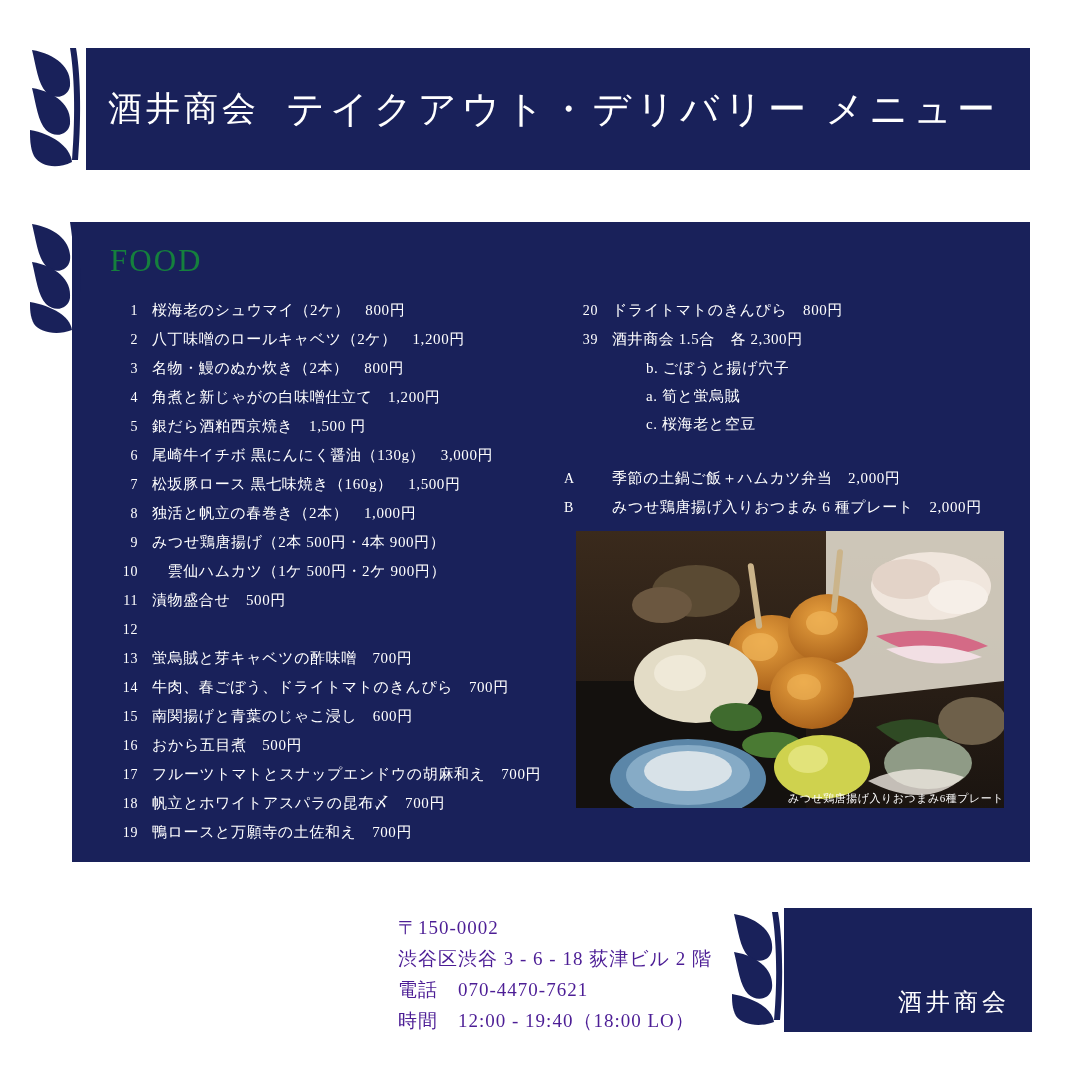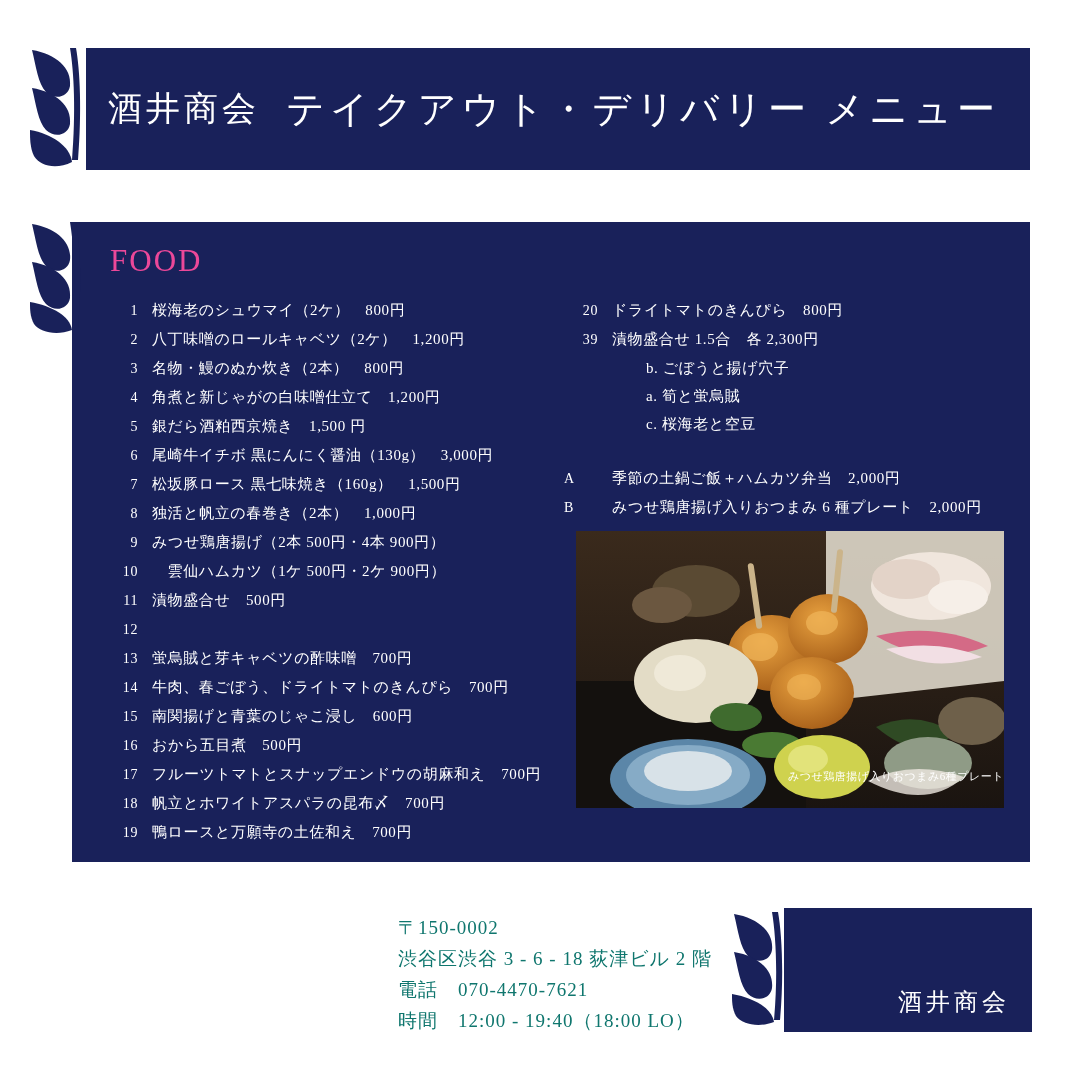--- a/index.html
+++ b/index.html
@@ -74,21 +74,21 @@
     background: #19215a;
     color: #ffffff;
   }
 
   .section-heading {
     position: absolute;
     left: 110px;
     top: 243px;
     font-size: 31px;
     letter-spacing: 2px;
-    color: #ec4899;
+    color: #15803d;
     font-family: "Liberation Serif", "DejaVu Serif", serif;
   }
 
   
   .col {
     position: absolute;
     color: #ffffff;
   }
   .col-left  { left: 104px; top: 296px; width: 470px; }
   .col-right { left: 564px; top: 296px; width: 420px; }
@@ -129,36 +129,36 @@
     top: 531px;
     width: 428px;
     height: 277px;
     overflow: hidden;
     background: #2b1c12;
   }
   .photo svg { display: block; }
   .photo-caption {
     position: absolute;
     left: 576px;
-    top: 769px;
+    top: 791px;
     width: 428px;
     text-align: right;
     font-size: 11px;
     color: #ffffff;
     letter-spacing: 0.5px;
   }
 
   
   .footer-info {
     position: absolute;
     left: 398px;
     top: 912px;
     font-size: 19px;
     line-height: 31px;
-    color: #0f766e;
+    color: #4c1d95;
     letter-spacing: 1px;
     white-space: nowrap;
   }
   .footer-band {
     position: absolute;
     left: 784px;
     top: 908px;
     width: 248px;
     height: 124px;
     background: #19215a;
@@ -295,21 +295,21 @@
       </div>
   </div>
 
   <div class="col col-right">
     <div class="item">
         <span class="num">20</span>
         <span class="txt">ドライトマトのきんぴら　800円</span>
       </div>
     <div class="item">
         <span class="num">39</span>
-        <span class="txt">漬物盛合せ 1.5合　各 2,300円</span>
+        <span class="txt">酒井商会 1.5合　各 2,300円</span>
       </div>
     <div class="sub-item">b. ごぼうと揚げ穴子</div>
     <div class="sub-item">a. 筍と蛍烏賊</div>
     <div class="sub-item">c. 桜海老と空豆</div>
     <div class="spacer-row"></div>
     <div class="item letter">
         <span class="num">A</span>
         <span class="txt">季節の土鍋ご飯＋ハムカツ弁当　2,000円</span>
       </div>
     <div class="item letter">

